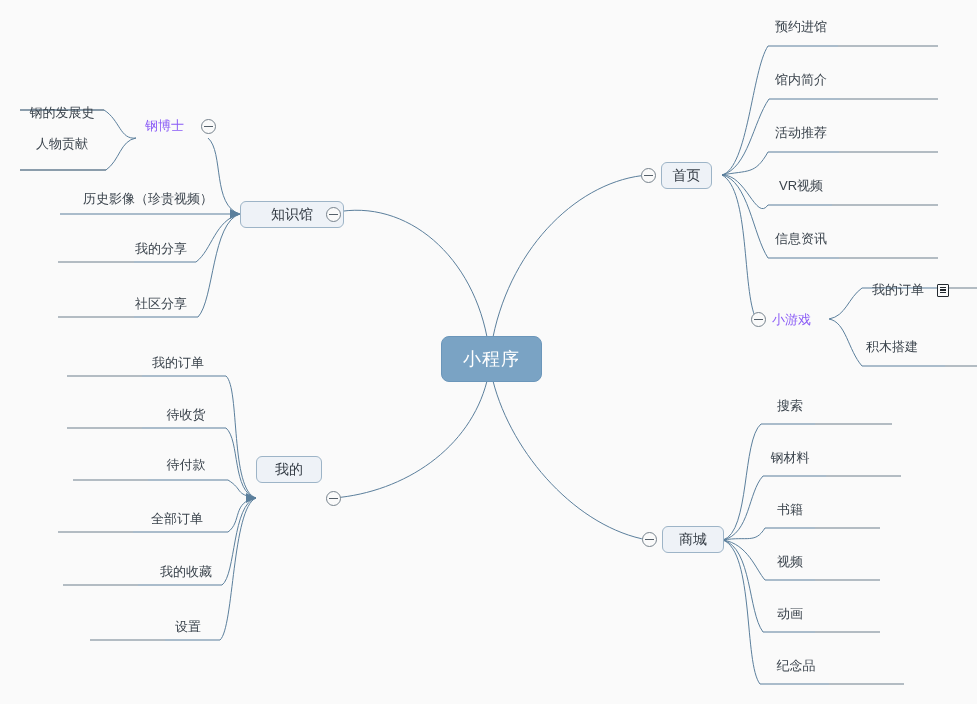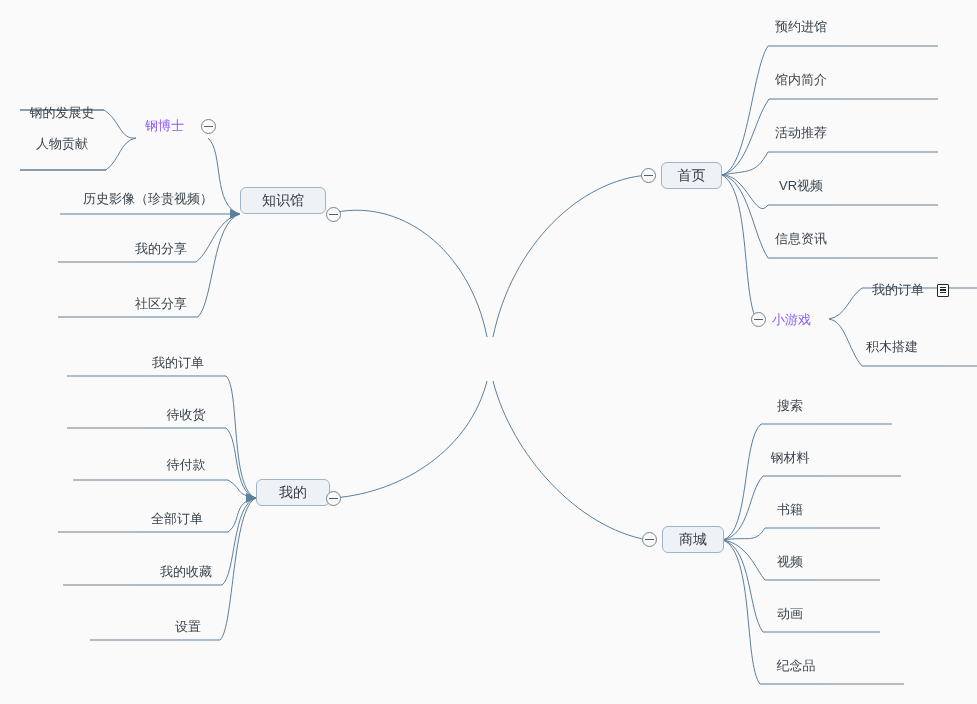--- a/index.html
+++ b/index.html
@@ -210,51 +210,54 @@
     <line class="leafline" x1="133" y1="532" x2="58" y2="532"></line>
     <line class="leafline" x1="138" y1="585" x2="63" y2="585"></line>
     <line class="leafline" x1="165" y1="640" x2="90" y2="640"></line>
 
     <line class="leafline" x1="832" y1="205" x2="938" y2="205"></line>
 
     <line class="leafline" x1="104" y1="110" x2="20" y2="110"></line>
     <line class="leafline" x1="106" y1="170" x2="20" y2="170"></line>
   </svg>
 
-
-  <div class="branch-node" style="left:240px; top:187px; width:86px; height:27px;">
+  <div class="root-node" style="left:441px; top:336px; width:101px; height:46px;">
+    <span>小程序</span>
+  </div>
+
+  <div class="branch-node" style="left:240px; top:201px; width:104px; height:27px;">
     <span>知识馆</span>
   </div>
   <div class="collapse-toggle" style="left:326px; top:207px;"></div>
 
   <div class="text-node" style="left:145px; top:117px;">
     <span>钢博士</span>
   </div>
   <div class="collapse-toggle" style="left:201px; top:119px;"></div>
 
   <div class="leaf-label" style="left:62px; top:88px;margin-top:16px;">钢的发展史</div>
   <div class="leaf-label" style="left:62px; top:135px;">人物贡献</div>
 
   <div class="leaf-label" style="left:148px; top:190px;">历史影像（珍贵视频）</div>
   <div class="leaf-label" style="left:161px; top:240px;">我的分享</div>
   <div class="leaf-label" style="left:161px; top:295px;">社区分享</div>
 
-  <div class="branch-node" style="left:256px; top:479px; width:74px; height:27px;justify-content:center;">
+  <div class="branch-node" style="left:256px; top:456px; width:66px; height:27px;justify-content:center;">
     <span>我的</span>
   </div>
   <div class="collapse-toggle" style="left:326px; top:491px;"></div>
 
   <div class="leaf-label" style="left:178px; top:354px;">我的订单</div>
   <div class="leaf-label" style="left:186px; top:406px;">待收货</div>
   <div class="leaf-label" style="left:186px; top:456px;">待付款</div>
   <div class="leaf-label" style="left:177px; top:510px;font-family:Liberation Serif, serif;">全部订单</div>
   <div class="leaf-label" style="left:186px; top:563px;">我的收藏</div>
   <div class="leaf-label" style="left:188px; top:618px;">设置</div>
 
-  <div class="branch-node" style="left:661px; top:162px; width:61px; height:27px;">
+  <div class="branch-node" style="left:661px; top:162px; width:51px; height:27px;">
     <span>首页</span>
   </div>
   <div class="collapse-toggle" style="left:641px; top:168px;"></div>
 
   <div class="leaf-label" style="left:801px; top:18px;">预约进馆</div>
   <div class="leaf-label" style="left:801px; top:71px;">馆内简介</div>
   <div class="leaf-label" style="left:801px; top:124px;">活动推荐</div>
   <div class="leaf-label" style="left:801px; top:177px;">VR视频</div>
   <div class="leaf-label" style="left:801px; top:230px;">信息资讯</div>
 

